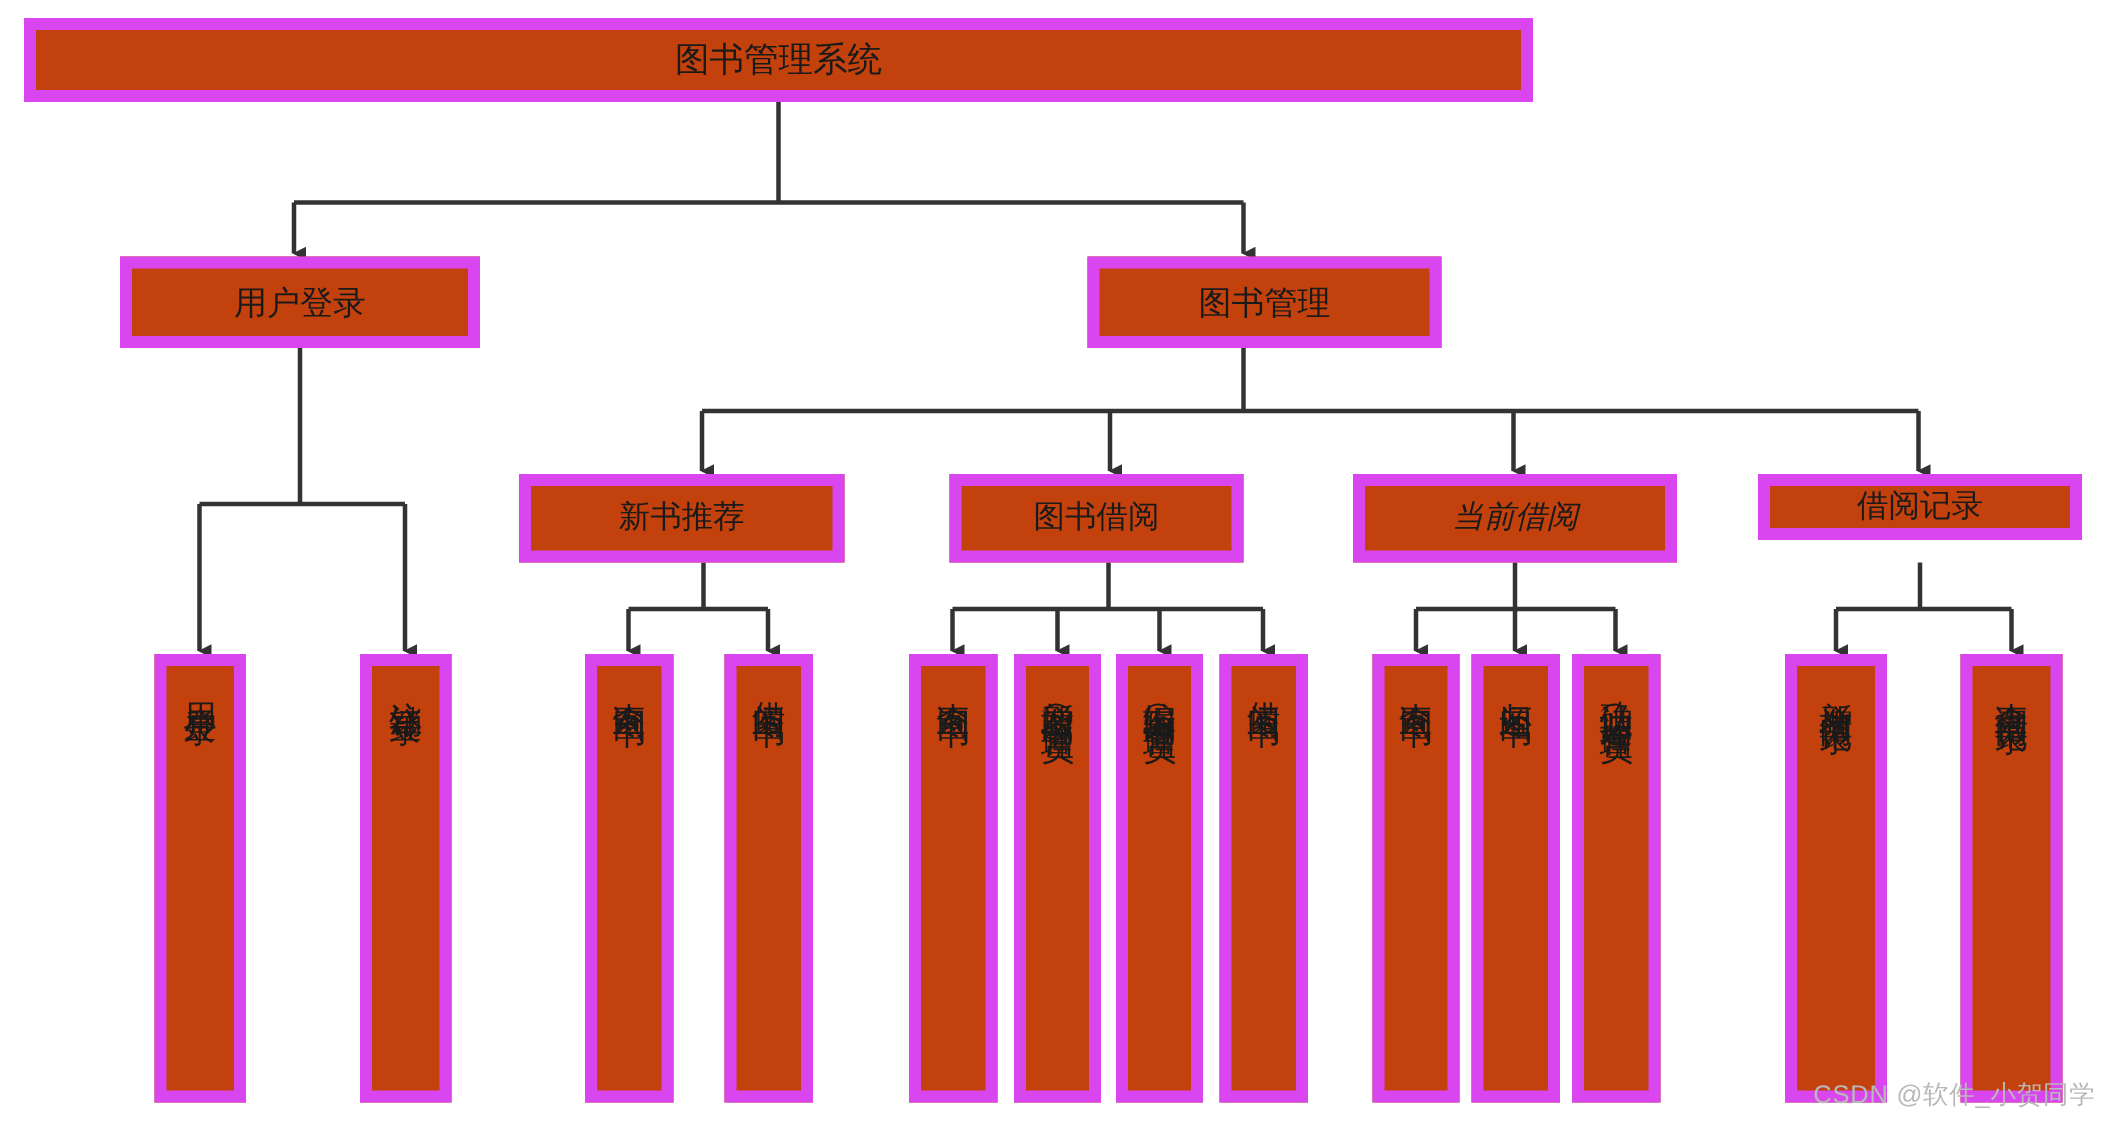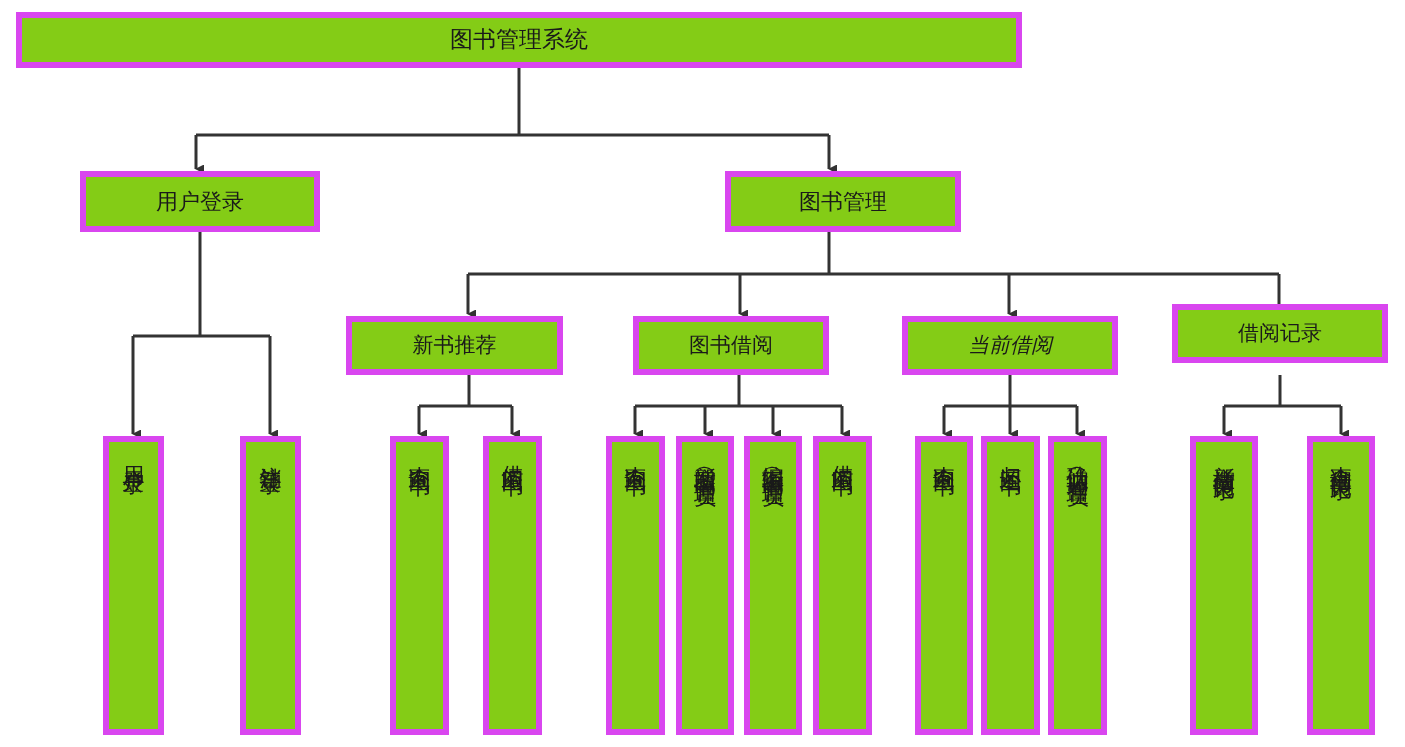--- a/index.html
+++ b/index.html
@@ -22,22 +22,22 @@
     position: absolute;
     left: 0;
     top: 0;
     width: 1405px;
     height: 747px;
     pointer-events: none;
   }
   .node {
     position: absolute;
     box-sizing: border-box;
-    background: #84cc16;
-    border: 6px solid #d946ef;
+    background: #c2410c;
+    border: 8px solid #d946ef;
     display: flex;
     align-items: center;
     justify-content: center;
     text-align: center;
     color: #1a1a1a;
   }
   .node .node-label {
     display: block;
     line-height: 1.18;
     white-space: nowrap;
@@ -128,21 +128,21 @@
       </div>
       <div class="node node-level2" style="left: 346px; top: 316px; width: 217px; height: 59px;">
         <span class="node-label">新书推荐</span>
       </div>
       <div class="node node-level2" style="left: 633px; top: 316px; width: 196px; height: 59px;">
         <span class="node-label">图书借阅</span>
       </div>
       <div class="node node-level2" style="left: 902px; top: 316px; width: 216px; height: 59px; font-style: italic;">
         <span class="node-label">当前借阅</span>
       </div>
-      <div class="node node-level2" style="left: 1172px; top: 304px; width: 216px; height: 59px;">
+      <div class="node node-level2" style="left: 1172px; top: 316px; width: 216px; height: 44px;">
         <span class="node-label">借阅记录</span>
       </div>
       <div class="node node-leaf" style="left: 103px; top: 436px; width: 61px; height: 299px;">
         <span class="node-label">用户登录</span>
       </div>
       <div class="node node-leaf" style="left: 240px; top: 436px; width: 61px; height: 299px;">
         <span class="node-label">注销登录</span>
       </div>
       <div class="node node-leaf" style="left: 390px; top: 436px; width: 59px; height: 299px;">
         <span class="node-label">查询图书</span>
@@ -172,14 +172,15 @@
         <span class="node-label">确认归还（管理员）</span>
       </div>
       <div class="node node-leaf" style="left: 1190px; top: 436px; width: 68px; height: 299px;">
         <span class="node-label">新增借阅记录</span>
       </div>
       <div class="node node-leaf" style="left: 1307px; top: 436px; width: 68px; height: 299px;">
         <span class="node-label">查询借阅记录</span>
       </div>
     </div>
 
+  <div id="watermark">CSDN @软件_小贺同学</div>
 
 </div>
 
 </body></html>

